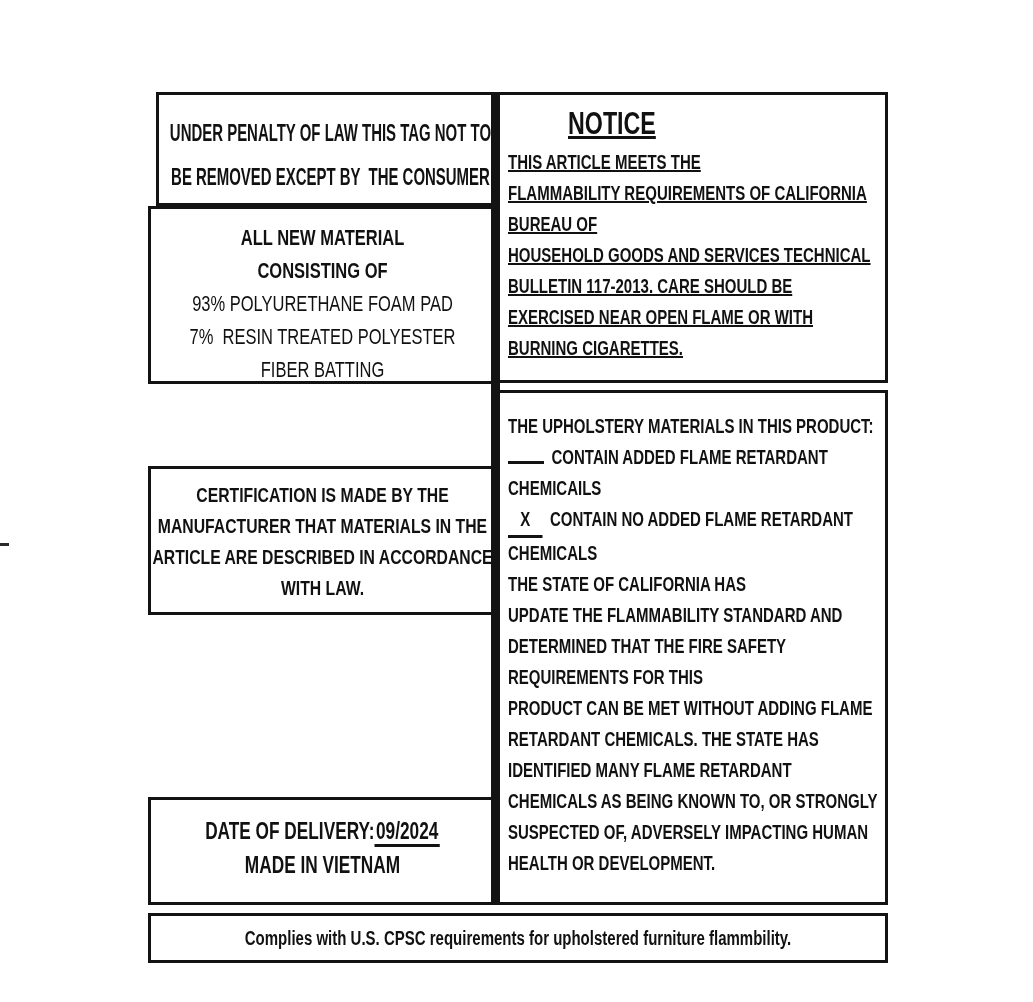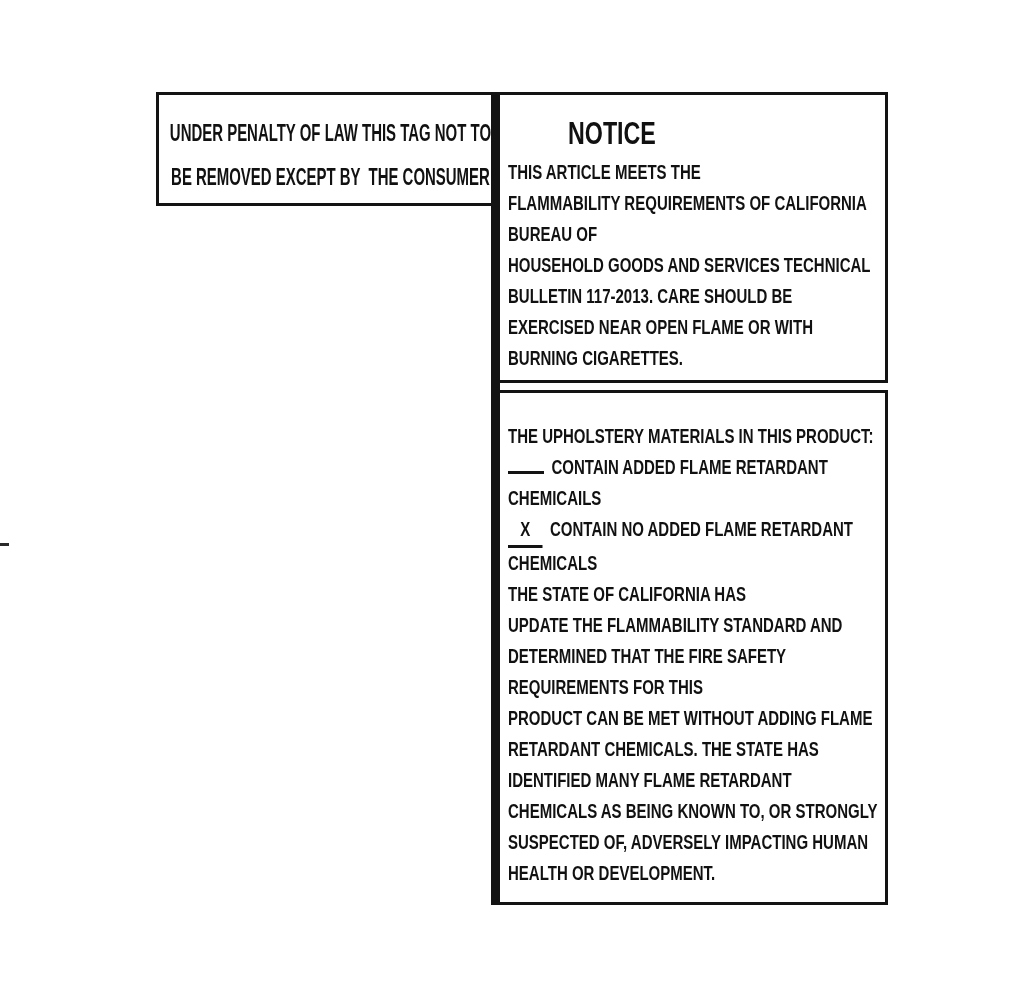--- a/index.html
+++ b/index.html
@@ -44,25 +44,25 @@
   .penalty-text   { padding-top:16px; font-size:23px; font-weight:bold; line-height:44px; }
   .material-text  { padding-top:12px; font-size:22px; line-height:33px; }
   .reg-text       { padding-top:15px; font-size:26px; font-weight:bold; }
   .cert-text      { padding-top:10px; font-size:21px; font-weight:bold; line-height:31px; }
   .madefor-title  { font-size:24px; font-weight:bold; line-height:40px; }
   .madefor-lines  { font-size:24px; line-height:32px; }
   .madefor-text   { padding-top:12px; }
   .delivery-text  { padding-top:14px; font-size:23px; font-weight:bold; line-height:34px; }
   .date-underline { border-bottom:3px solid #131313; padding:0 2px; }
 
-  .notice-pad     { padding:16px 0 0 8px; }
+  .notice-pad     { padding:6px 0 0 8px;text-decoration:underline; }
   .notice-title   { font-size:31px; font-weight:bold; line-height:46px; padding-left:80px; }
   .notice-body    { font-size:20px; font-weight:bold; line-height:31px; }
 
-  .uph-pad        { padding:28px 0 0 8px; }
+  .uph-pad        { padding:18px 0 0 8px; }
   .uph-body       { font-size:20px; font-weight:bold; line-height:31px; }
   .blank-line {
     display:inline-block; width:48px; height:0.78em;
     border-bottom:3px solid #131313;
   }
   .x-mark {
     display:inline-block; width:46px; text-align:center;
     border-bottom:3px solid #131313;
   }
   .opt-text { margin-left:10px; }
@@ -74,24 +74,47 @@
 
 <div class="page">
 
   <div class="box" id="secPenalty">
     <div class="cond c65 ctr penalty-text">
       <div class="line">UNDER PENALTY OF LAW THIS TAG NOT TO</div>
       <div class="line">BE REMOVED EXCEPT BY  THE CONSUMER</div>
     </div>
   </div>
 
+  <div class="box" id="secMaterial">
+    <div class="cond c75 ctr material-text">
+      <div class="line b">ALL NEW MATERIAL</div>
+      <div class="line b">CONSISTING OF</div>
+      <div class="line">93% POLYURETHANE FOAM PAD</div>
+      <div class="line">7%  RESIN TREATED POLYESTER</div>
+      <div class="line">FIBER BATTING</div>
+    </div>
+  </div>
 
 
+  <div class="box" id="secCert">
+    <div class="cond c75 ctr cert-text">
+      <div class="line">CERTIFICATION IS MADE BY THE</div>
+      <div class="line">MANUFACTURER THAT MATERIALS IN THE</div>
+      <div class="line">ARTICLE ARE DESCRIBED IN ACCORDANCE</div>
+      <div class="line">WITH LAW.</div>
+    </div>
+  </div>
 
 
+  <div class="box" id="secDelivery">
+    <div class="cond c75 ctr delivery-text">
+      <div class="line"><span>DATE OF DELIVERY:</span><span class="date-underline">09/2024</span></div>
+      <div class="line">MADE IN VIETNAM</div>
+    </div>
+  </div>
 
   <div class="box notice-pad" id="secNotice">
     <div class="cond c75">
       <div class="line notice-title">NOTICE</div>
       <div class="notice-body">
         <div class="line">THIS ARTICLE MEETS THE</div>
         <div class="line">FLAMMABILITY REQUIREMENTS OF CALIFORNIA</div>
         <div class="line">BUREAU OF</div>
         <div class="line">HOUSEHOLD GOODS AND SERVICES TECHNICAL</div>
         <div class="line">BULLETIN 117-2013. CARE SHOULD BE</div>
@@ -116,16 +139,21 @@
       <div class="line">RETARDANT CHEMICALS. THE STATE HAS</div>
       <div class="line">IDENTIFIED MANY FLAME RETARDANT</div>
       <div class="line">CHEMICALS AS BEING KNOWN TO, OR STRONGLY</div>
       <div class="line">SUSPECTED OF, ADVERSELY IMPACTING HUMAN</div>
       <div class="line">HEALTH OR DEVELOPMENT.</div>
     </div>
   </div>
 
   <div class="divider"></div>
 
+  <div class="box" id="secFooter">
+    <div class="cond c75 ctr footer-text">
+      <div class="line">Complies with U.S. CPSC requirements for upholstered furniture flammbility.</div>
+    </div>
+  </div>
 
   <div class="artifact"></div>
 
 </div>
 
 </body></html>

